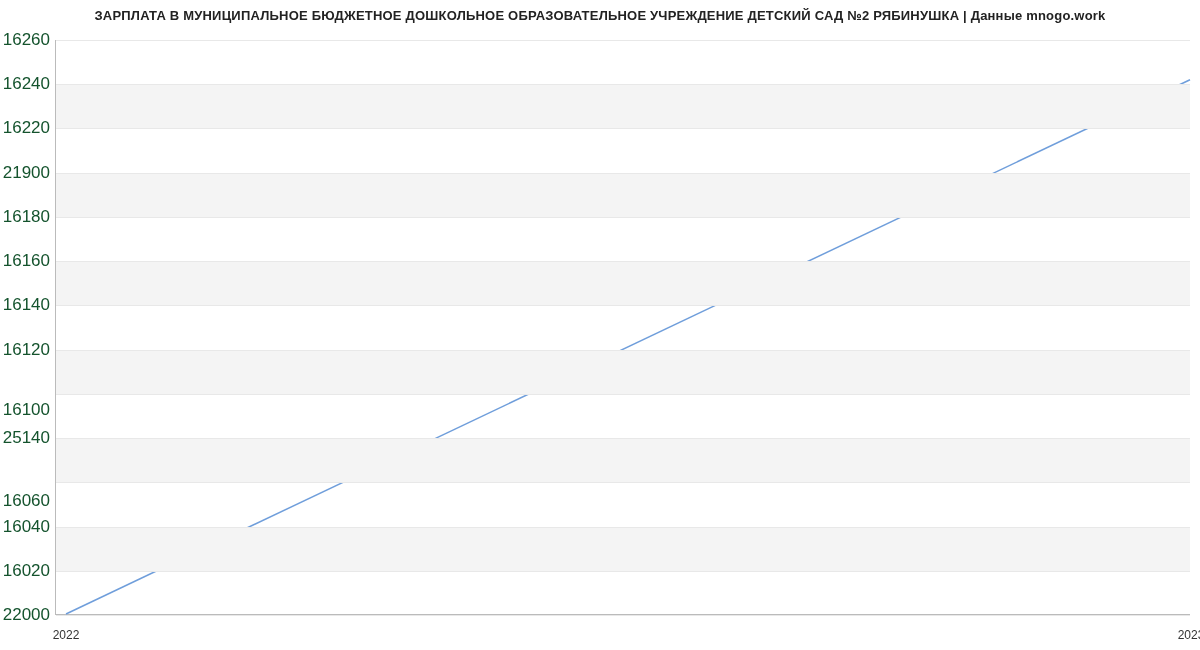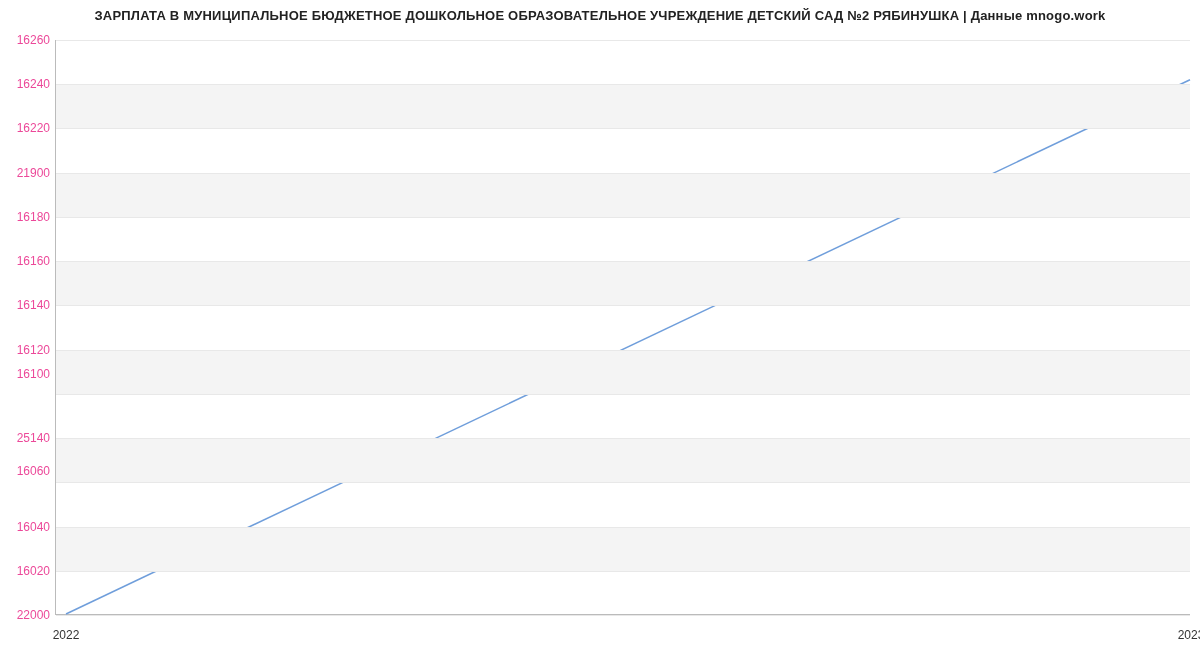--- a/index.html
+++ b/index.html
@@ -50,22 +50,22 @@
     left: 0;
     width: 100%;
     height: 0;
     border-top: 1px solid #e8e8e8;
   }
   .y-tick {
     position: absolute;
     right: 100%;
     transform: translateY(-50%);
     padding-right: 6px;
-    font-size: 12px;
-    color: #ec4899;
+    font-size: 17px;
+    color: #14532d;
     white-space: nowrap;
   }
   .x-tick {
     position: absolute;
     top: 100%;
     transform: translateX(-50%);
     padding-top: 14px;
     font-size: 12px;
     color: #333;
   }
@@ -93,25 +93,25 @@
       <div class="grid-band" style="top: 221.154px; height: 44.2308px;"></div>
       <div class="grid-band" style="top: 132.692px; height: 44.2308px;"></div>
       <div class="grid-band" style="top: 44.2308px; height: 44.2308px;"></div>
       <div class="grid-line" style="top: 575px;"></div>
       <div class="y-tick" style="top: 575px;">22000</div>
       <div class="grid-line" style="top: 530.769px;"></div>
       <div class="y-tick" style="top: 530.769px;">16020</div>
       <div class="grid-line" style="top: 486.538px;"></div>
       <div class="y-tick" style="top: 486.538px;">16040</div>
       <div class="grid-line" style="top: 442.308px;"></div>
-      <div class="y-tick" style="top: 431px;">16060</div>
+      <div class="y-tick" style="top: 461px;">16060</div>
       <div class="grid-line" style="top: 398.077px;"></div>
       <div class="y-tick" style="top: 398.077px;">25140</div>
       <div class="grid-line" style="top: 353.846px;"></div>
-      <div class="y-tick" style="top: 334px;">16100</div>
+      <div class="y-tick" style="top: 370px;">16100</div>
       <div class="grid-line" style="top: 309.615px;"></div>
       <div class="y-tick" style="top: 309.615px;">16120</div>
       <div class="grid-line" style="top: 265.385px;"></div>
       <div class="y-tick" style="top: 265.385px;">16140</div>
       <div class="grid-line" style="top: 221.154px;"></div>
       <div class="y-tick" style="top: 221.154px;">16160</div>
       <div class="grid-line" style="top: 176.923px;"></div>
       <div class="y-tick" style="top: 176.923px;">16180</div>
       <div class="grid-line" style="top: 132.692px;"></div>
       <div class="y-tick" style="top: 132.692px;">21900</div>

